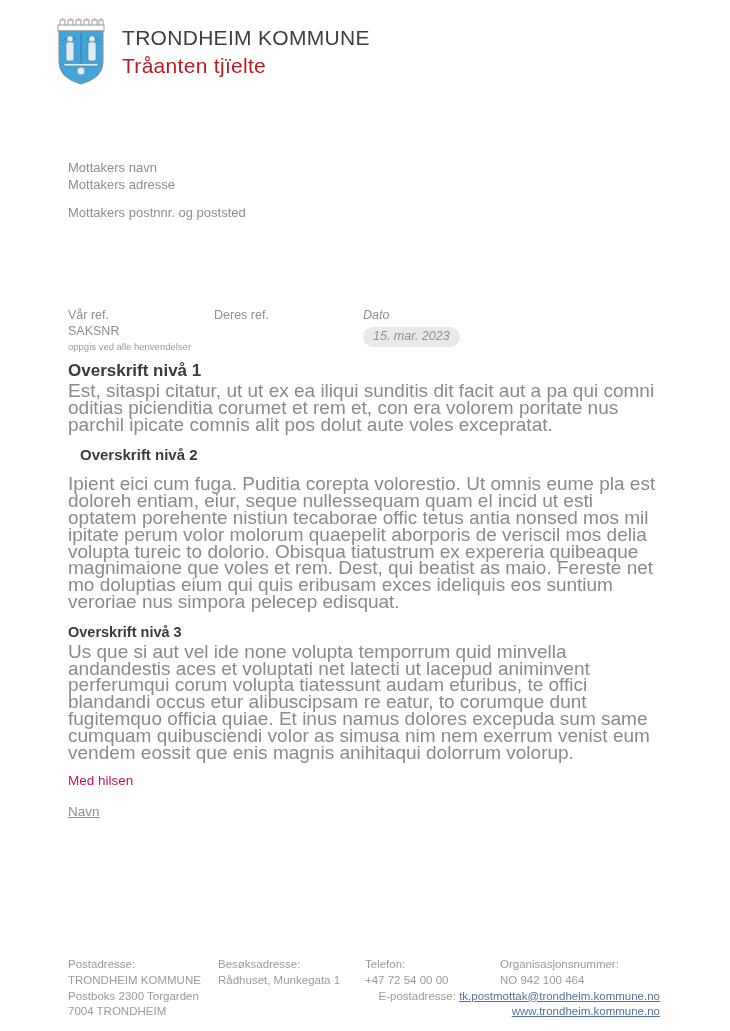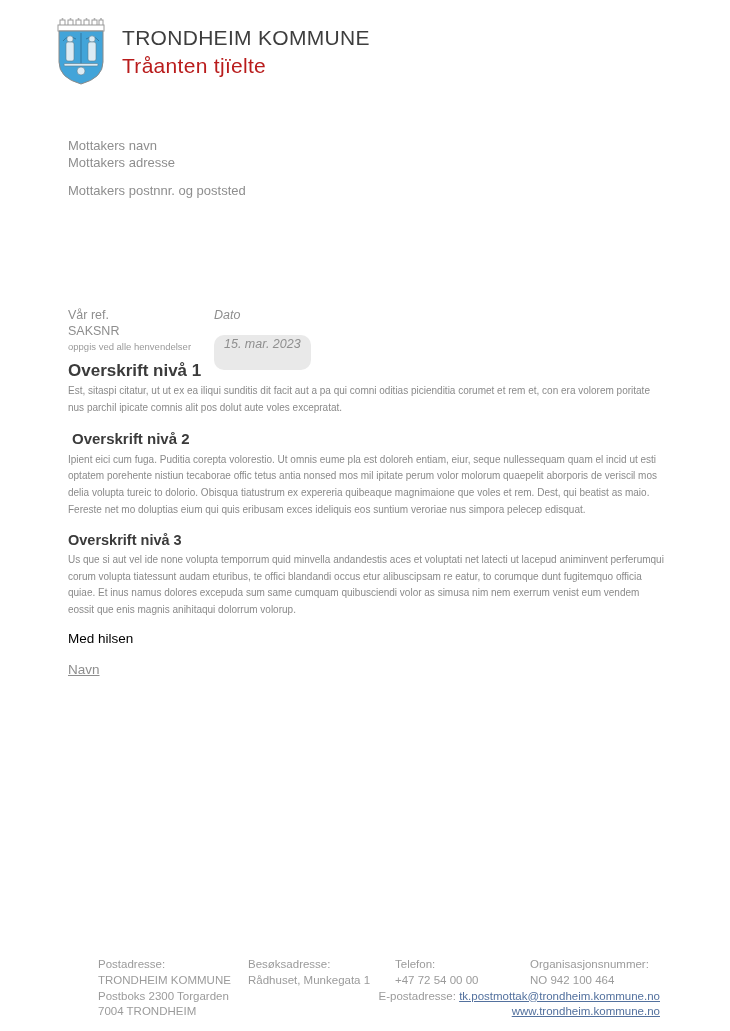--- a/index.html
+++ b/index.html
@@ -11,50 +11,50 @@
   }
 
   
   .header { position:absolute; left:55px; top:17px; display:flex; align-items:flex-start; }
   .logo { width:52px; height:70px; flex:0 0 auto; }
   .org-names { margin-left:15px; padding-top:7px; }
   .org-name { font-size:21px; line-height:28px; color:#3e3e3e; letter-spacing:0.3px; font-weight:400; }
   .org-name-sami { font-size:21px; line-height:28px; color:#b91c1c; letter-spacing:0.3px; font-weight:400; }
 
   
-  .recipient { position:absolute; left:68px; top:138px; font-size:13px; line-height:16.5px; color:#8e8e8e; }
+  .recipient { position:absolute; left:68px; top:160px; font-size:13px; line-height:16.5px; color:#8e8e8e; }
   .recipient .gap { height:12px; }
 
   
   .ref-row { position:absolute; left:68px; top:308px; width:596px; display:flex; font-size:12.5px; line-height:15px; color:#8e8e8e; }
   .ref-col-1 { width:149px; }
   .ref-col-2 { width:146px; }
   .ref-col-3 { width:149px; }
   .ref-col-4 { flex:1;font-style:italic; }
   .ref-value { margin-top:1px; }
   .ref-note { font-size:9.5px; line-height:11px; margin-top:2px; color:#9a9a9a; }
   .date-pill {
-    display:inline-block; margin-top:12px;
+    display:inline-block; margin-top:4px;
     background:#e9e9e9; border-radius:10px;
-    padding:2px 10px 18px; font-size:12.5px; color:#8f8f8f;
+    padding:2px 10px 3px; font-size:12.5px; color:#8f8f8f;
     cursor:default;
   }
 
   
   .letter-body { position:absolute; left:68px; top:360px; width:596px; }
   .h-1 { font-size:17px; font-weight:700; color:#3b3b3b; line-height:21px; margin:0; }
-  .h-2 { font-size:15px; font-weight:700; color:#3b3b3b; line-height:19px; margin:4px; }
+  .h-2 { font-size:15px; font-weight:700; color:#3b3b3b; line-height:19px; margin:12px; }
   .h-3 { font-size:14.5px; font-weight:700; color:#3b3b3b; line-height:19px; margin:0; }
-  .section-text { font-size:10px; color:#8a8a8a; line-height:16.8px; margin:2px 0 12px; }
-  .closing { font-size:13.5px; color:#000000; margin:12px 0 0; }
+  .section-text { font-size:19px; color:#8a8a8a; line-height:16.8px; margin:2px 0 12px; }
+  .closing { font-size:13.5px; color:#be185d; margin:12px 0 0; }
   .signature { font-size:13.5px; color:#8e8e8e; margin:16px 0 0;text-decoration:underline; }
 
   
   .footer { position:absolute; left:68px; top:957px; width:592px; height:64px; font-size:11.5px; line-height:15.8px; color:#9b9b9b; }
-  .f-col { position:absolute; top:0;margin-left:30px; }
+  .f-col { position:absolute; top:0; }
   .f-col1 { left:0; }
   .f-col2 { left:150px; }
   .f-col3 { left:297px; }
   .f-col4 { left:432px; }
   .f-email { position:absolute; right:0; top:31.6px; text-align:center; white-space:nowrap; }
   .f-www   { position:absolute; right:0; top:47.4px; text-align:right; white-space:nowrap; }
   .footer-link { color:#53719e; text-decoration:underline; cursor:pointer; }
 </style>
 </head>
 <body>
@@ -110,20 +110,23 @@
   <div class="gap"></div>
   <div>Mottakers postnnr. og poststed</div>
 </div>
 
 <div class="ref-row">
   <div class="ref-col-2">
     <div>Vår ref.</div>
     <div class="ref-value">SAKSNR</div>
     <div class="ref-note">oppgis ved alle henvendelser</div>
   </div>
+  <div class="ref-col-3">
+    <div>Deres ref.</div>
+  </div>
   <div class="ref-col-4">
     <div>Dato</div>
     <span class="date-pill">15. mar. 2023</span>
   </div>
 </div>
 
 <div class="letter-body">
   <h1 class="h-1">Overskrift nivå 1</h1>
   <p class="section-text">Est, sitaspi citatur, ut ut ex ea iliqui sunditis dit facit aut a pa qui comni oditias picienditia corumet et rem et, con era volorem poritate nus parchil ipicate comnis alit pos dolut aute voles excepratat.</p>
 

